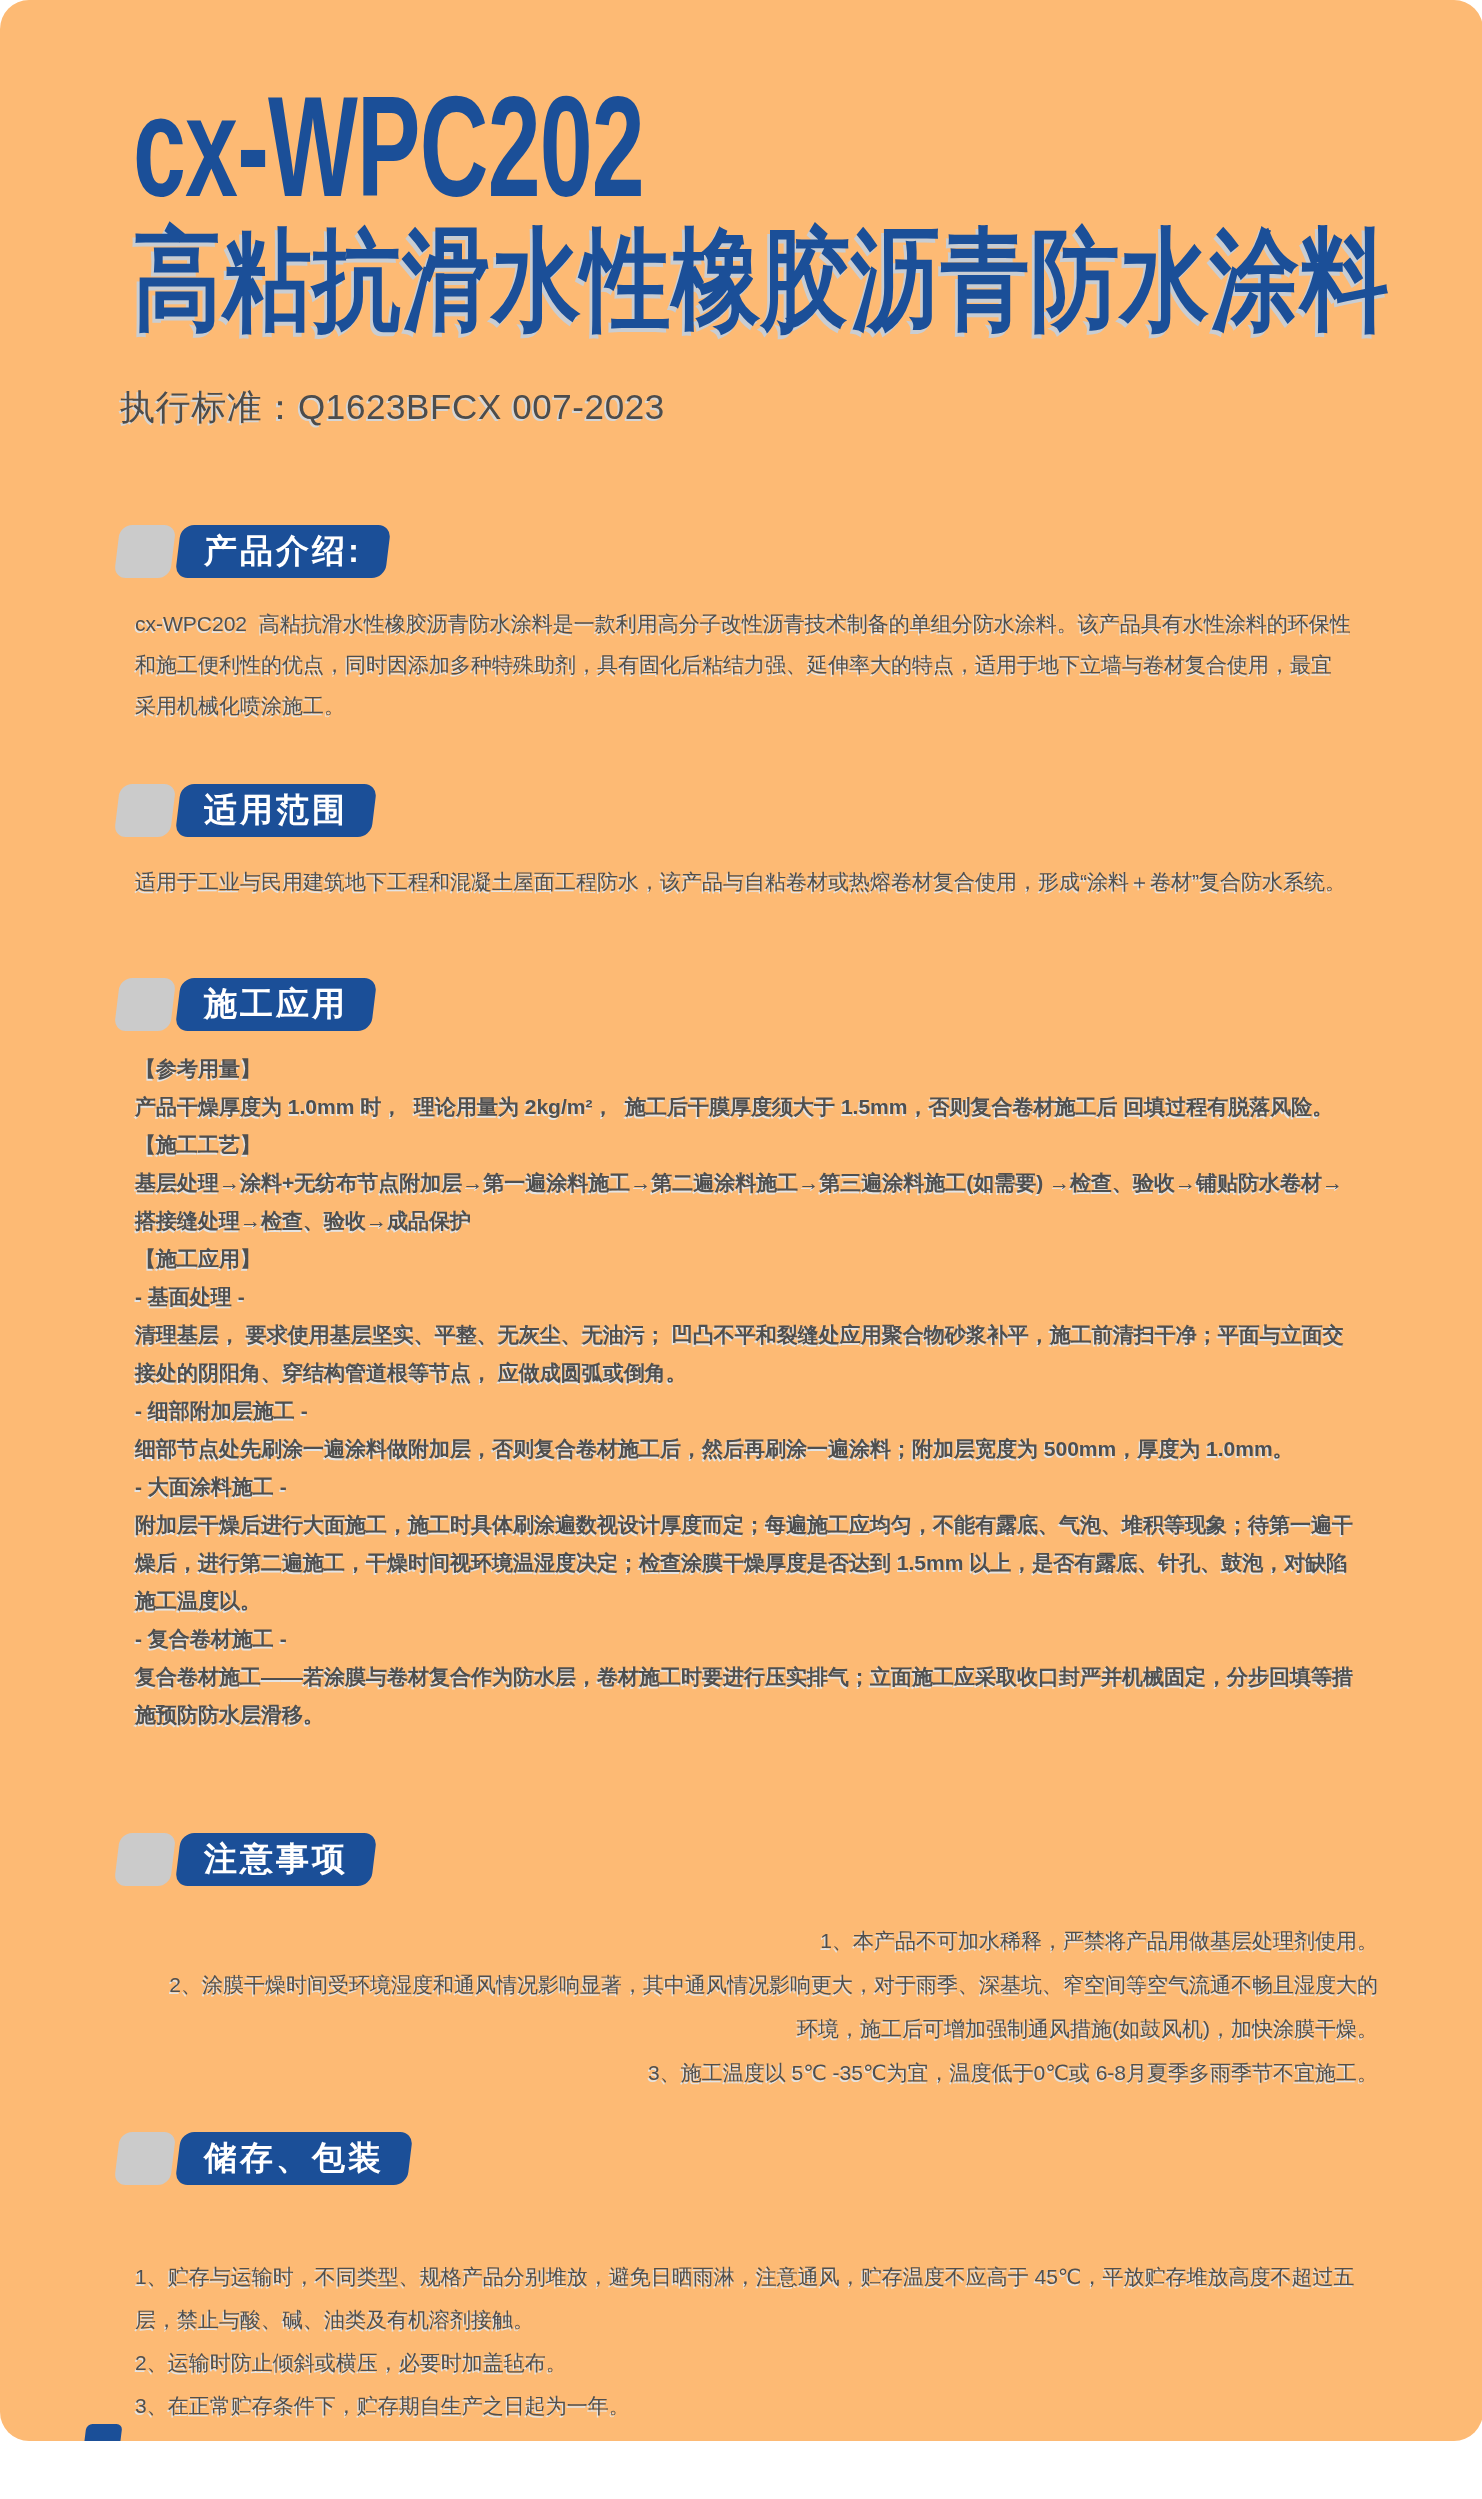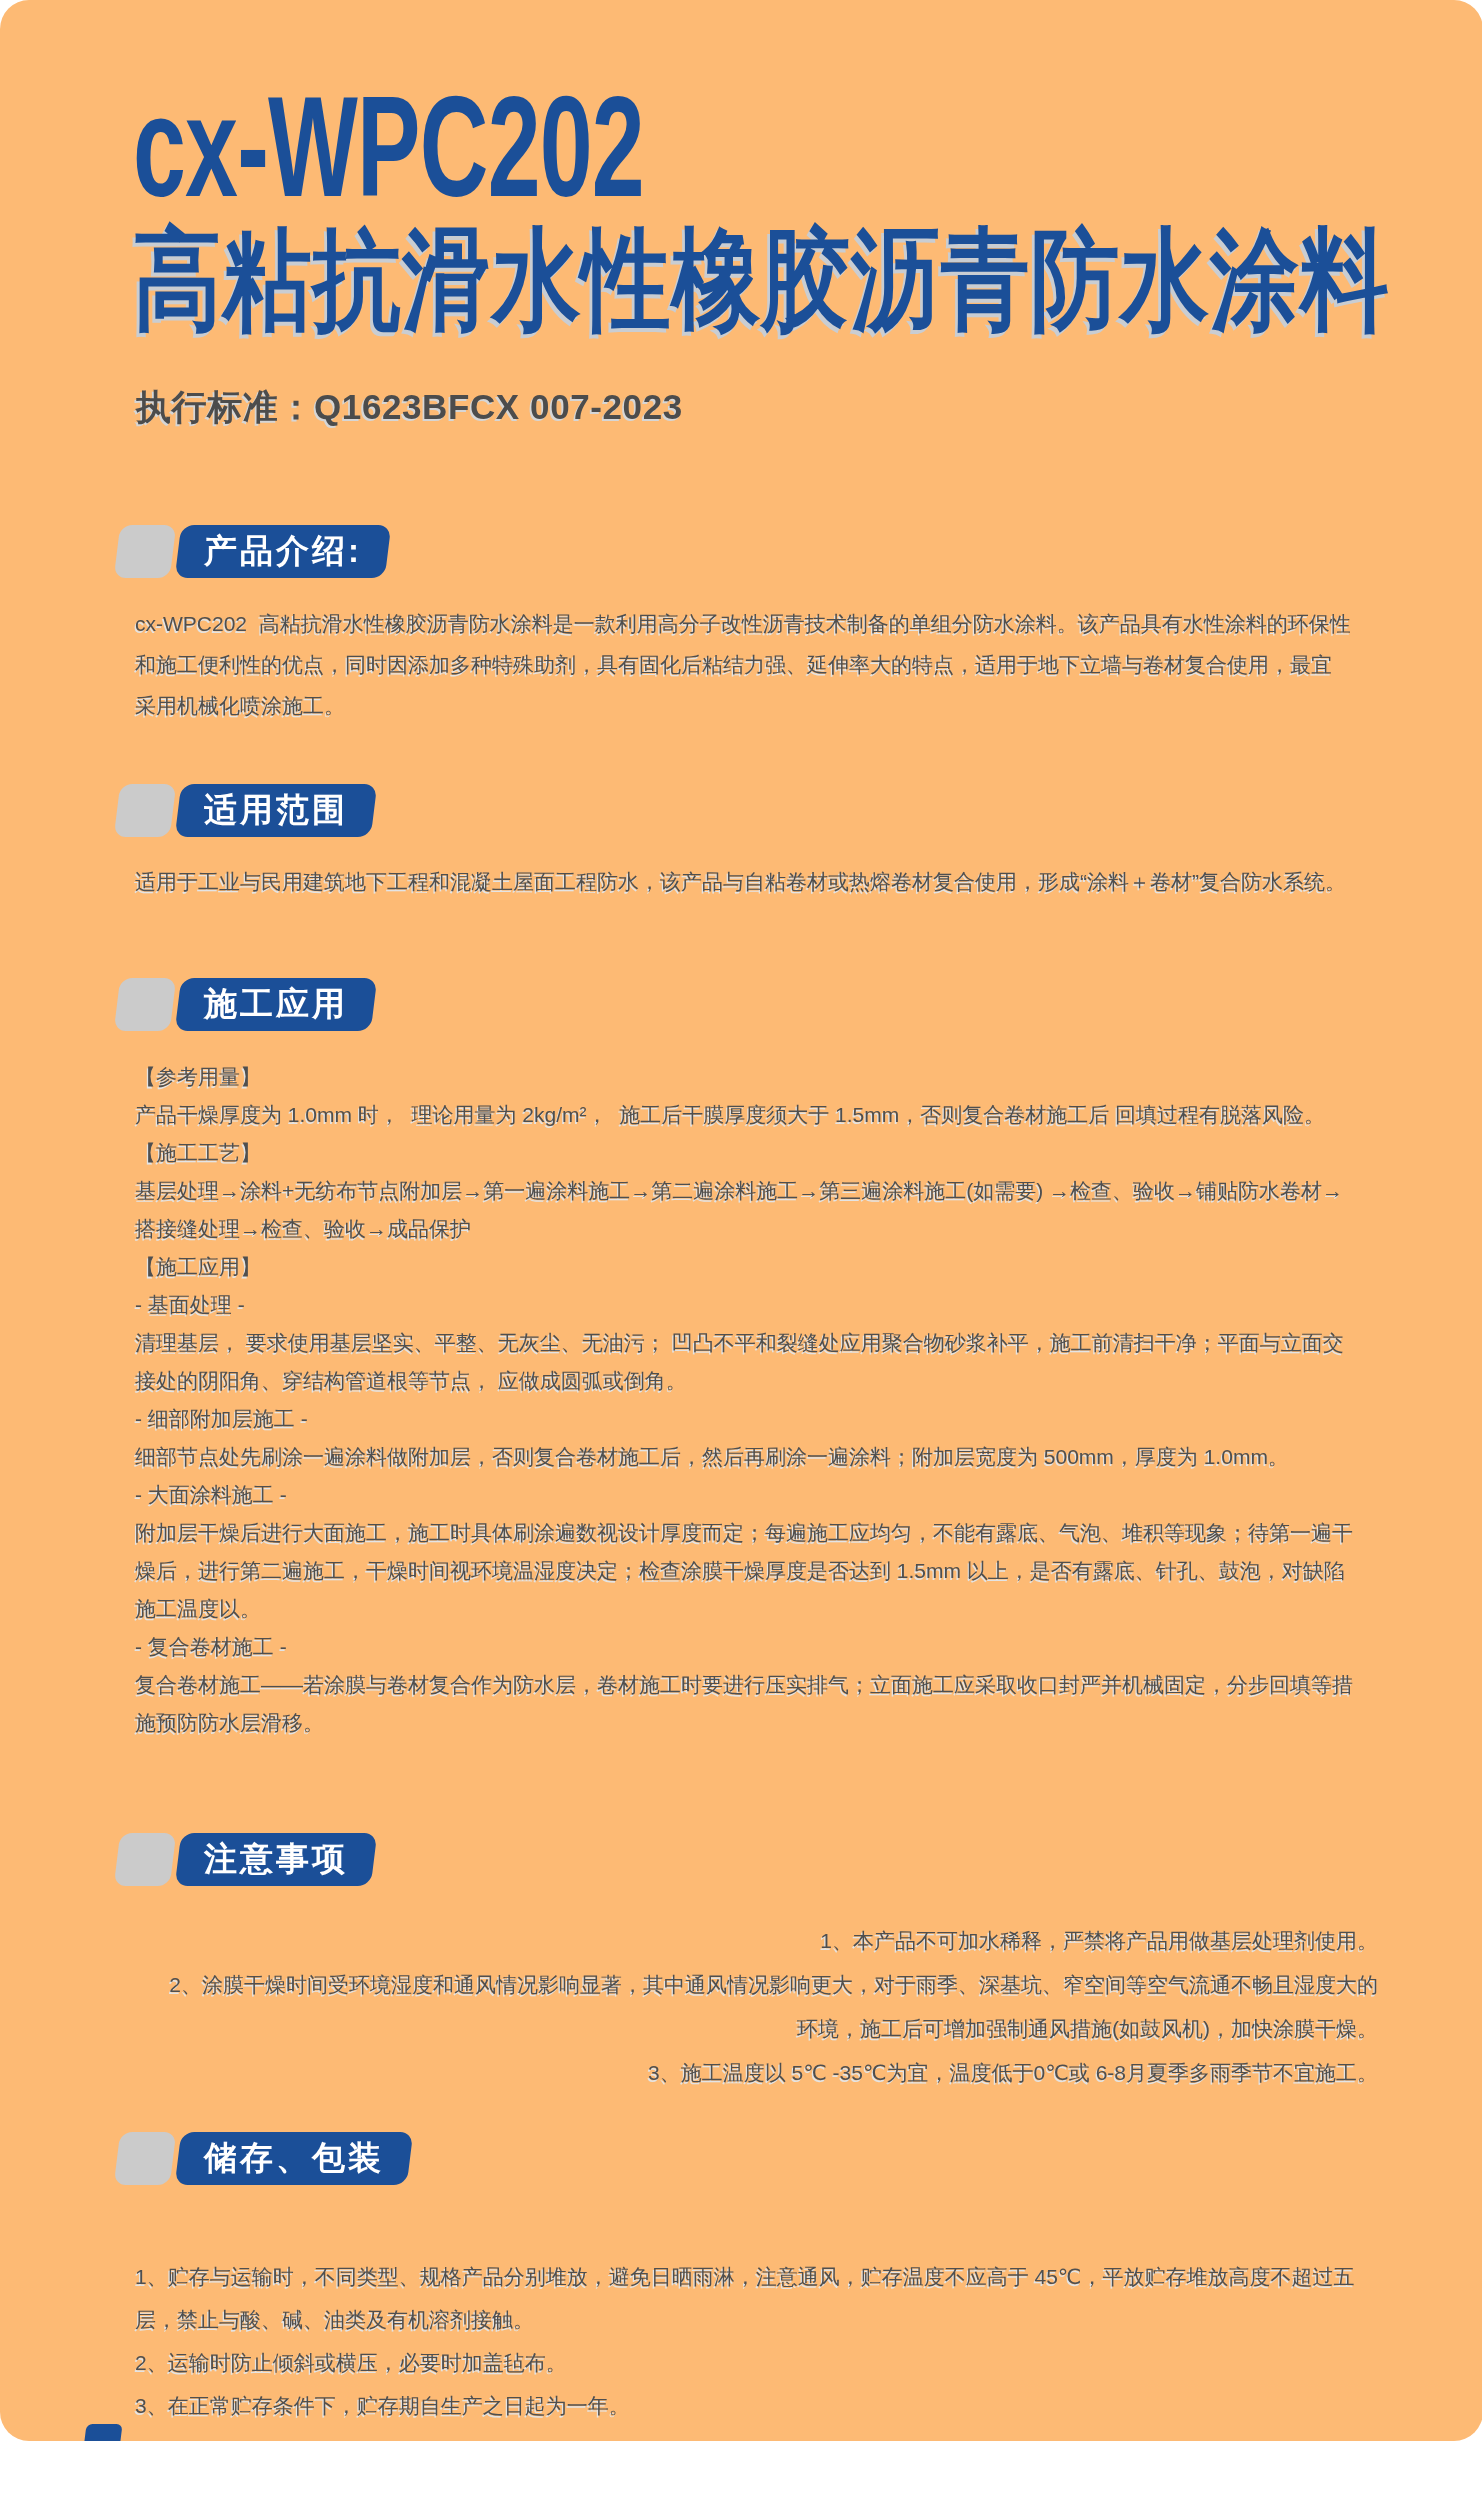--- a/index.html
+++ b/index.html
@@ -24,22 +24,22 @@
   }
   .title-name{
     position:absolute;left:133px;top:222px;
     font-size:111px;font-weight:900;line-height:1.05;
     color:var(--accent);
     transform:scaleX(0.80);transform-origin:left top;
     letter-spacing:1.2px;white-space:nowrap;
     text-shadow:-3.6px 4.2px 0 #c9cdd2;
   }
   .standard{
-    position:absolute;left:136px;top:384px;
-    font-size:35px;font-weight:700;color:#4c4c4c;
+    position:absolute;left:120px;top:384px;
+    font-size:35px;font-weight:400;color:#4c4c4c;
     letter-spacing:0.6px;white-space:nowrap;
     text-shadow:-1.8px 2.4px 0 #d6d6d6;
   }
   .doc-section{position:absolute;left:117px;width:1261px;}
   .badge-row{position:relative;height:53px;}
   .chip{
     position:absolute;left:0;top:0;width:56px;height:53px;
     background:var(--chip);border-radius:12px;
     transform:skewX(-7deg);
   }
@@ -99,21 +99,21 @@
           <div class="line">适用于工业与民用建筑地下工程和混凝土屋面工程防水，该产品与自粘卷材或热熔卷材复合使用，形成“涂料＋卷材”复合防水系统。</div>
         </div>
       </section>
       <section class="doc-section" style="top: 978px;">
         <div class="badge-row">
           <span class="chip"></span>
           <span class="badge">
             <span class="badge-text">施工应用</span>
           </span>
         </div>
-        <div class="body" style="margin-top: 27px; line-height: 38px;">
+        <div class="body" style="margin-top: 19px; line-height: 38px; font-weight: bold;">
           <div class="line">【参考用量】</div>
           <div class="line">产品干燥厚度为 1.0mm 时，  理论用量为 2kg/m²，  施工后干膜厚度须大于 1.5mm，否则复合卷材施工后 回填过程有脱落风险。</div>
           <div class="line">【施工工艺】</div>
           <div class="line">基层处理→涂料+无纺布节点附加层→第一遍涂料施工→第二遍涂料施工→第三遍涂料施工(如需要) →检查、验收→铺贴防水卷材→</div>
           <div class="line">搭接缝处理→检查、验收→成品保护</div>
           <div class="line">【施工应用】</div>
           <div class="line">- 基面处理 -</div>
           <div class="line">清理基层， 要求使用基层坚实、平整、无灰尘、无油污； 凹凸不平和裂缝处应用聚合物砂浆补平，施工前清扫干净；平面与立面交</div>
           <div class="line">接处的阴阳角、穿结构管道根等节点， 应做成圆弧或倒角。</div>
           <div class="line">- 细部附加层施工 -</div>

